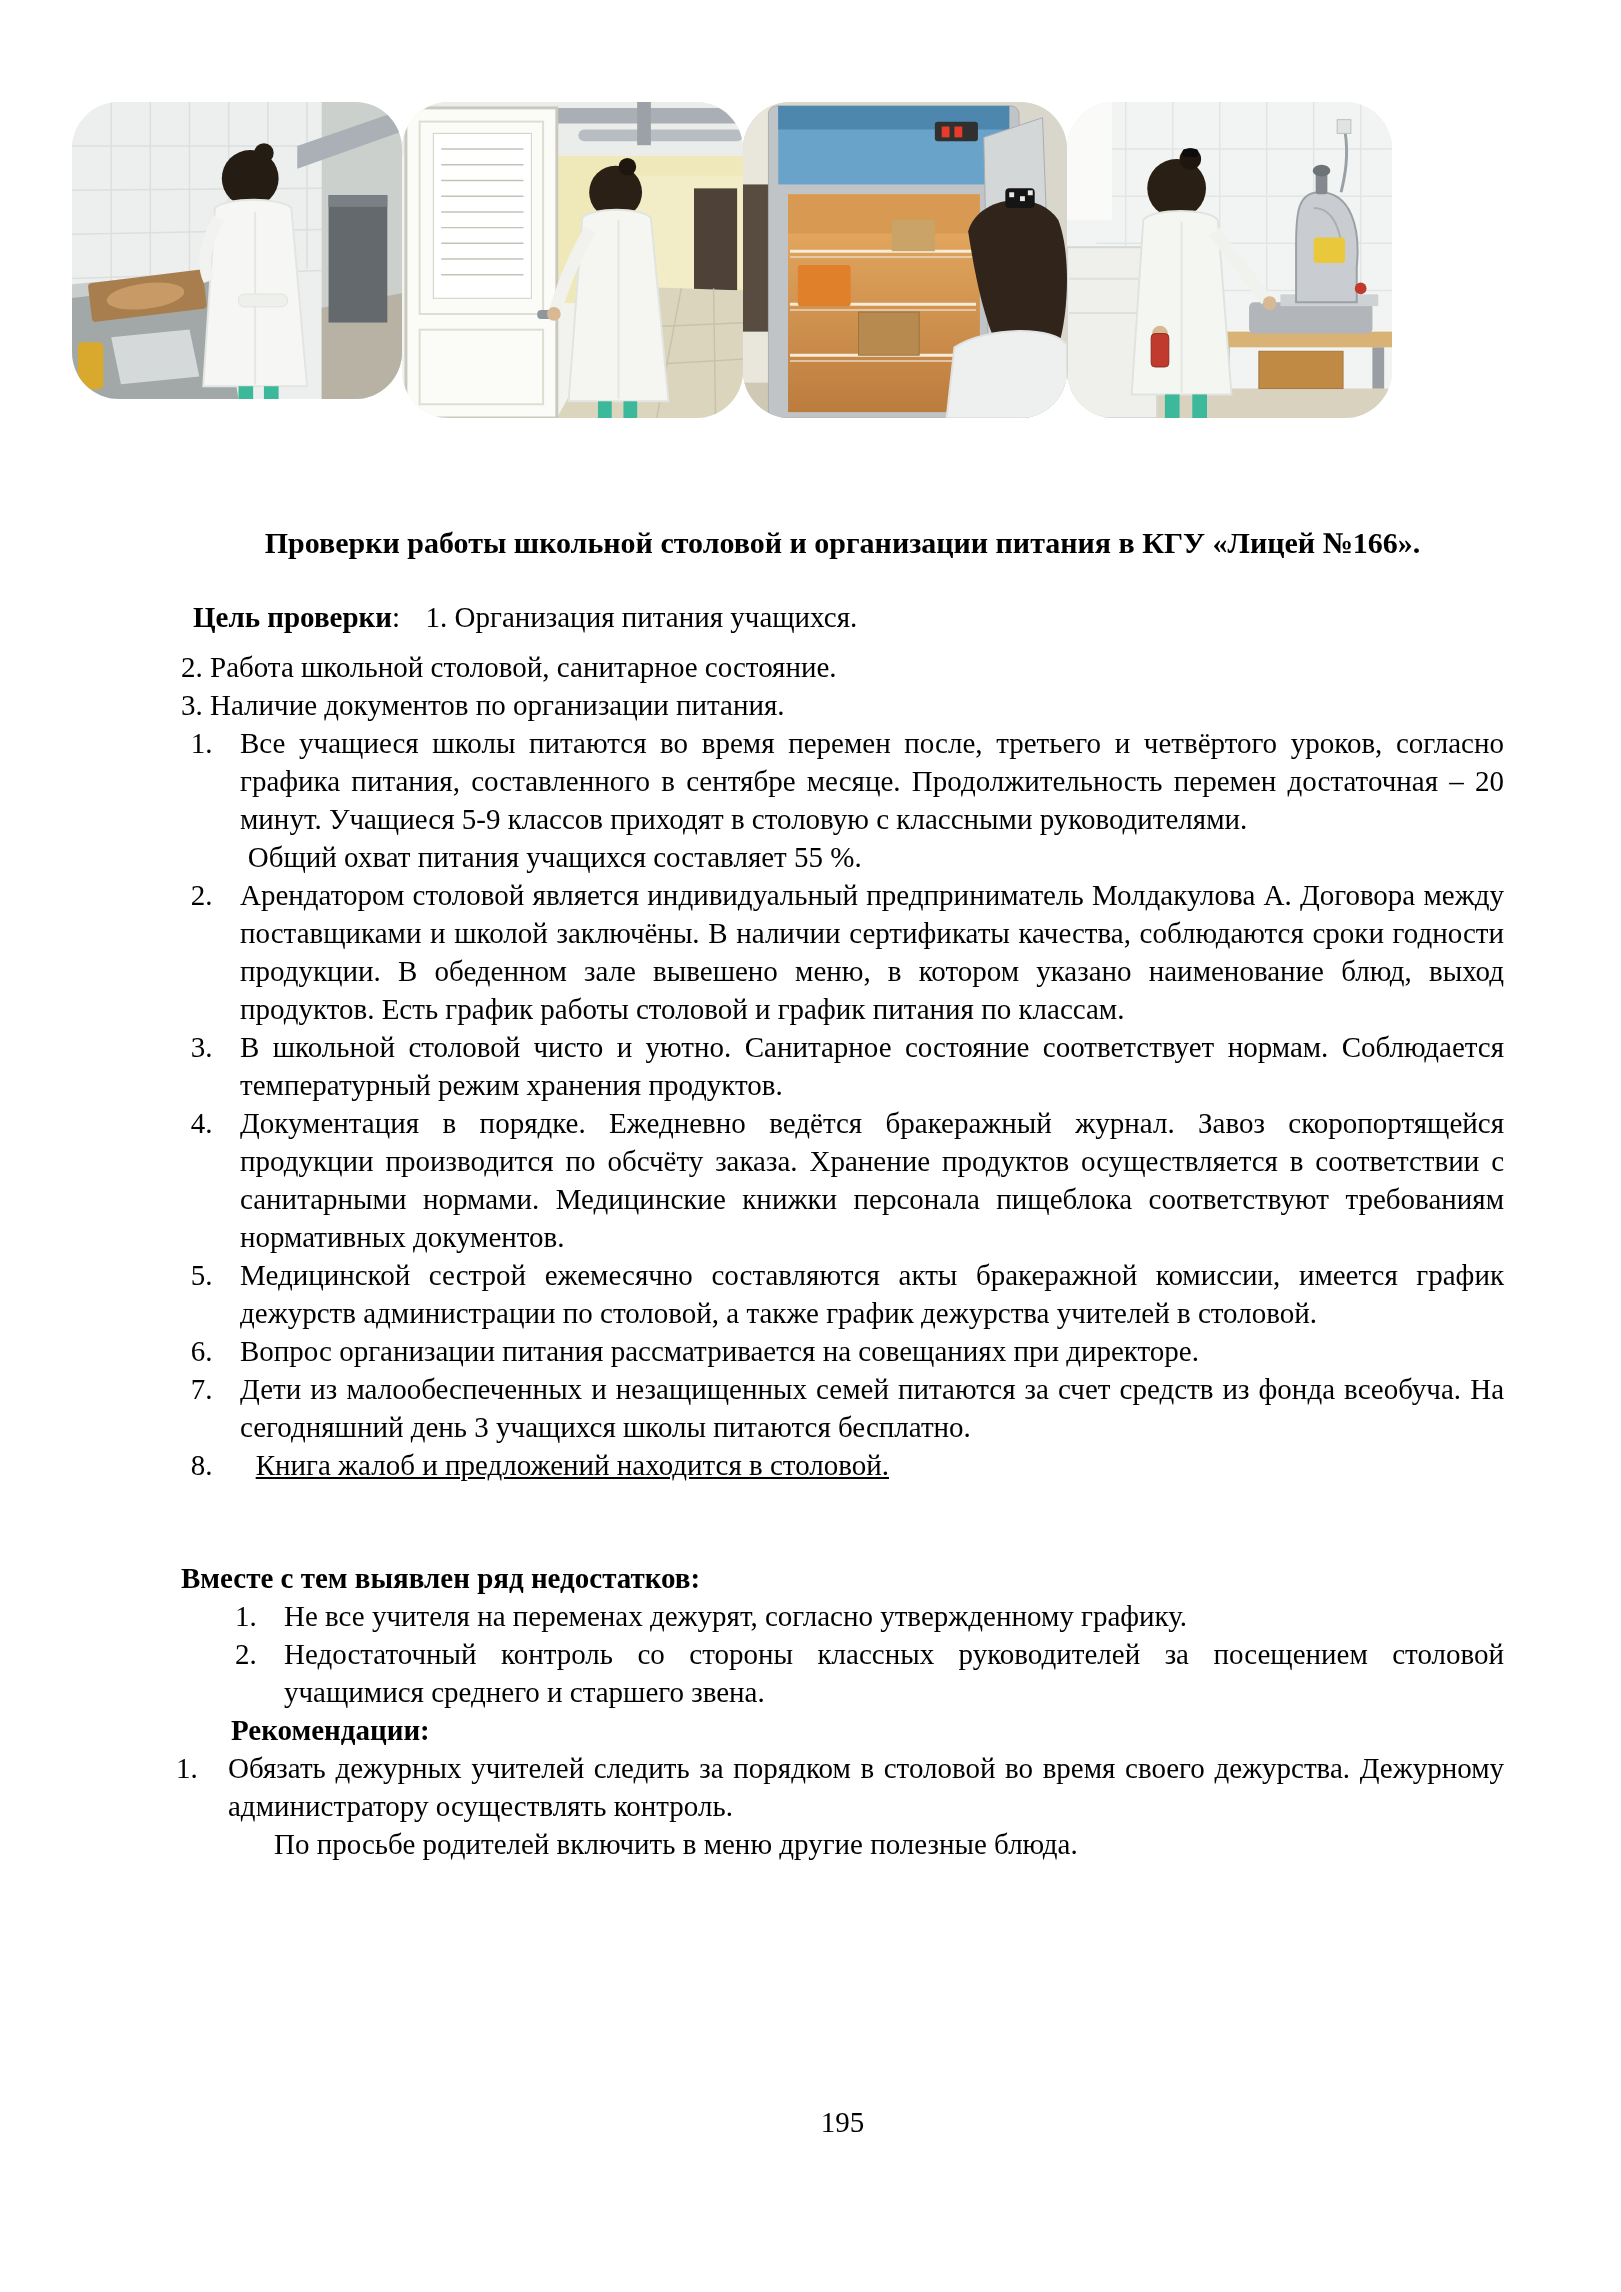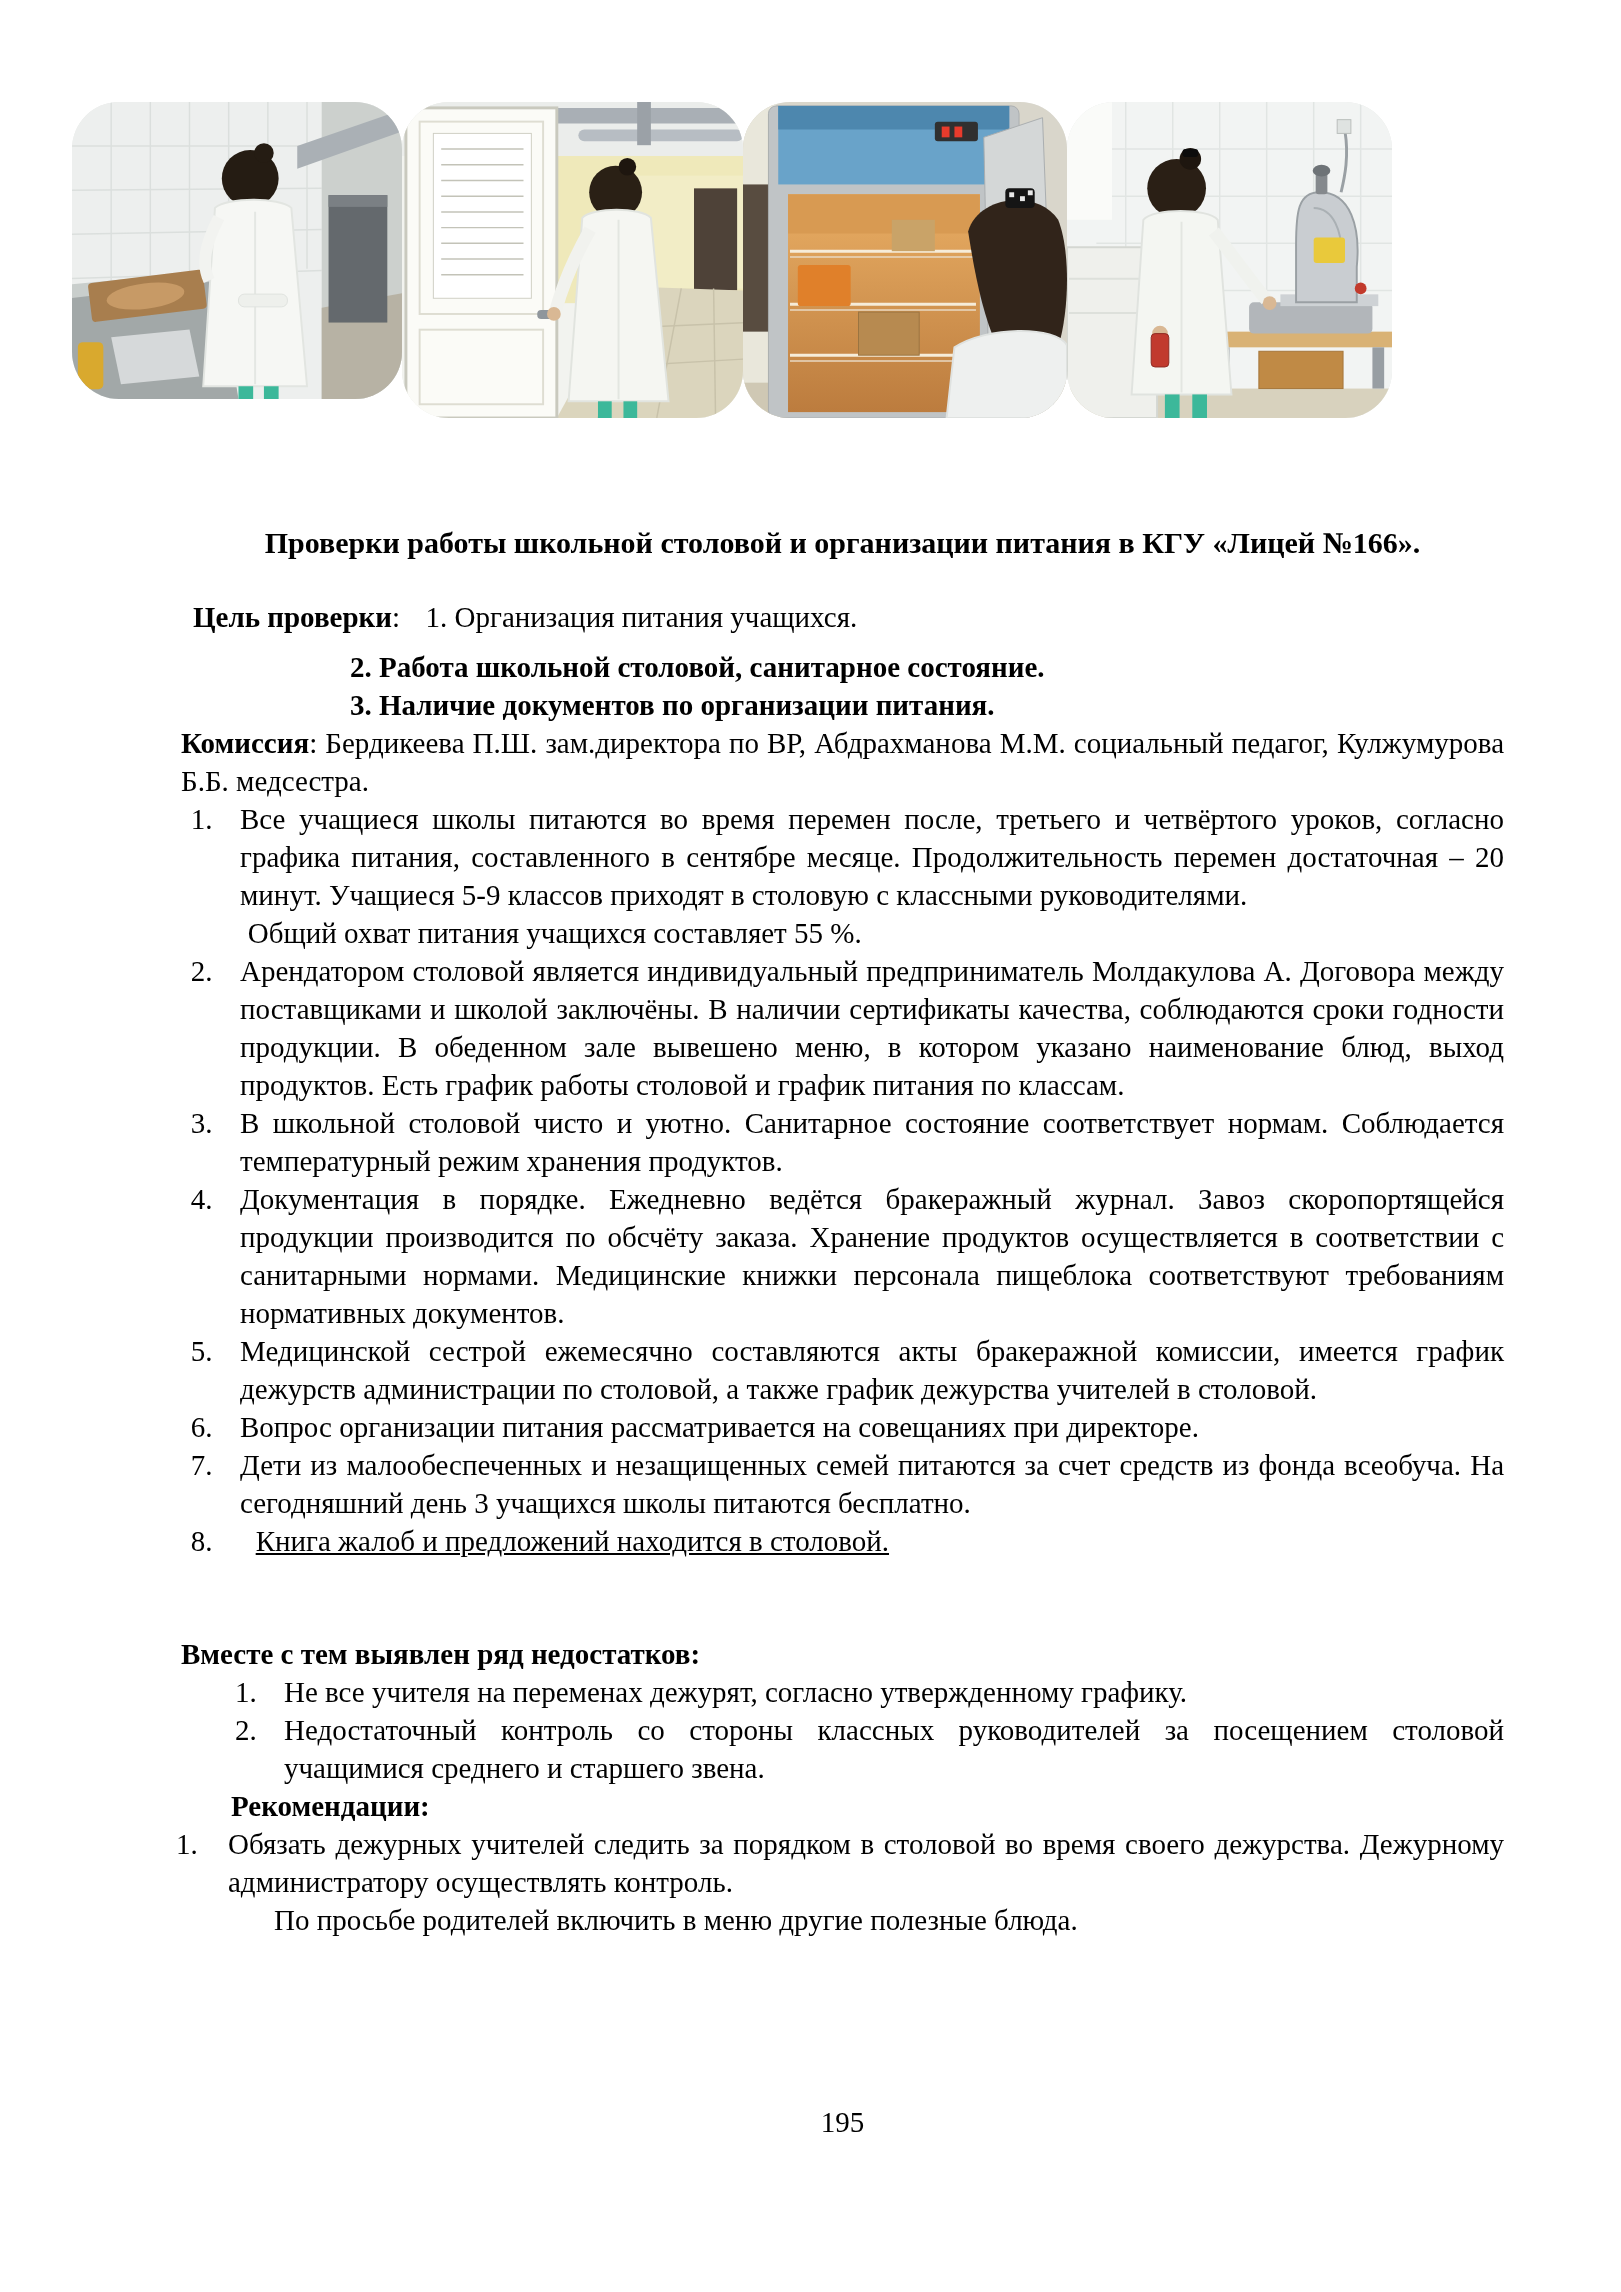--- a/index.html
+++ b/index.html
@@ -27,21 +27,21 @@
   }
   .content{
     position:absolute;top:586px;left:181px;width:1323px;
     text-align:justify;
   }
   .b{font-weight:bold;}
   .bi{font-weight:bold;}
   p{margin:0;}
   .goal-line{margin:12px;}
   .goal-first{margin-left:25.5px;}
-  .goal-indent{margin-left:169px;font-weight:bold;}
+  .goal-indent{}
   ol{list-style:none;margin:0;padding:0;}
   ol.findings>li{position:relative;padding-left:59px;}
   ol.findings .num{position:absolute;left:9.8px;top:0;}
   .p2{padding-left:7.8px;}
   .indent-sm{padding-left:15.7px;text-decoration:underline;}
   .shortfall-h{margin-top:75px;}
   ol.shortlist{margin-left:54px;}
   ol.shortlist>li{position:relative;padding-left:49px;}
   ol.shortlist .num{position:absolute;left:0;top:0;}
   .rec-h{margin-left:50px;}
@@ -256,21 +256,20 @@
   <h1 class="title">Проверки работы школьной столовой и организации питания в КГУ «Лицей №166».</h1>
 
   <div class="content">
 
     <div class="goal-line">
       <span class="b">Цель проверки</span><span>:</span><span class="goal-first">1. Организация питания учащихся.</span>
     </div>
     <div class="goal-indent">2. Работа школьной столовой, санитарное состояние.</div>
     <div class="goal-indent">3. Наличие документов по организации питания.</div>
 
-    <p class="commission"><span class="b">Комиссия</span><span>: Бердикеева П.Ш. зам.директора по ВР, Абдрахманова М.М. социальный педагог, Кулжумурова Б.Б. медсестра.</span></p>
 
 
     <ol class="findings">
       <li>
         <span class="num">1.</span>
         <div class="t">Все учащиеся школы питаются во время перемен после, третьего и четвёртого уроков, согласно графика питания, составленного в сентябре месяце. Продолжительность перемен достаточная – 20 минут. Учащиеся 5-9 классов приходят в столовую с классными руководителями.</div>
         <div class="t p2">Общий охват питания учащихся составляет 55 %.</div>
       </li>
       <li>
         <span class="num">2.</span>

